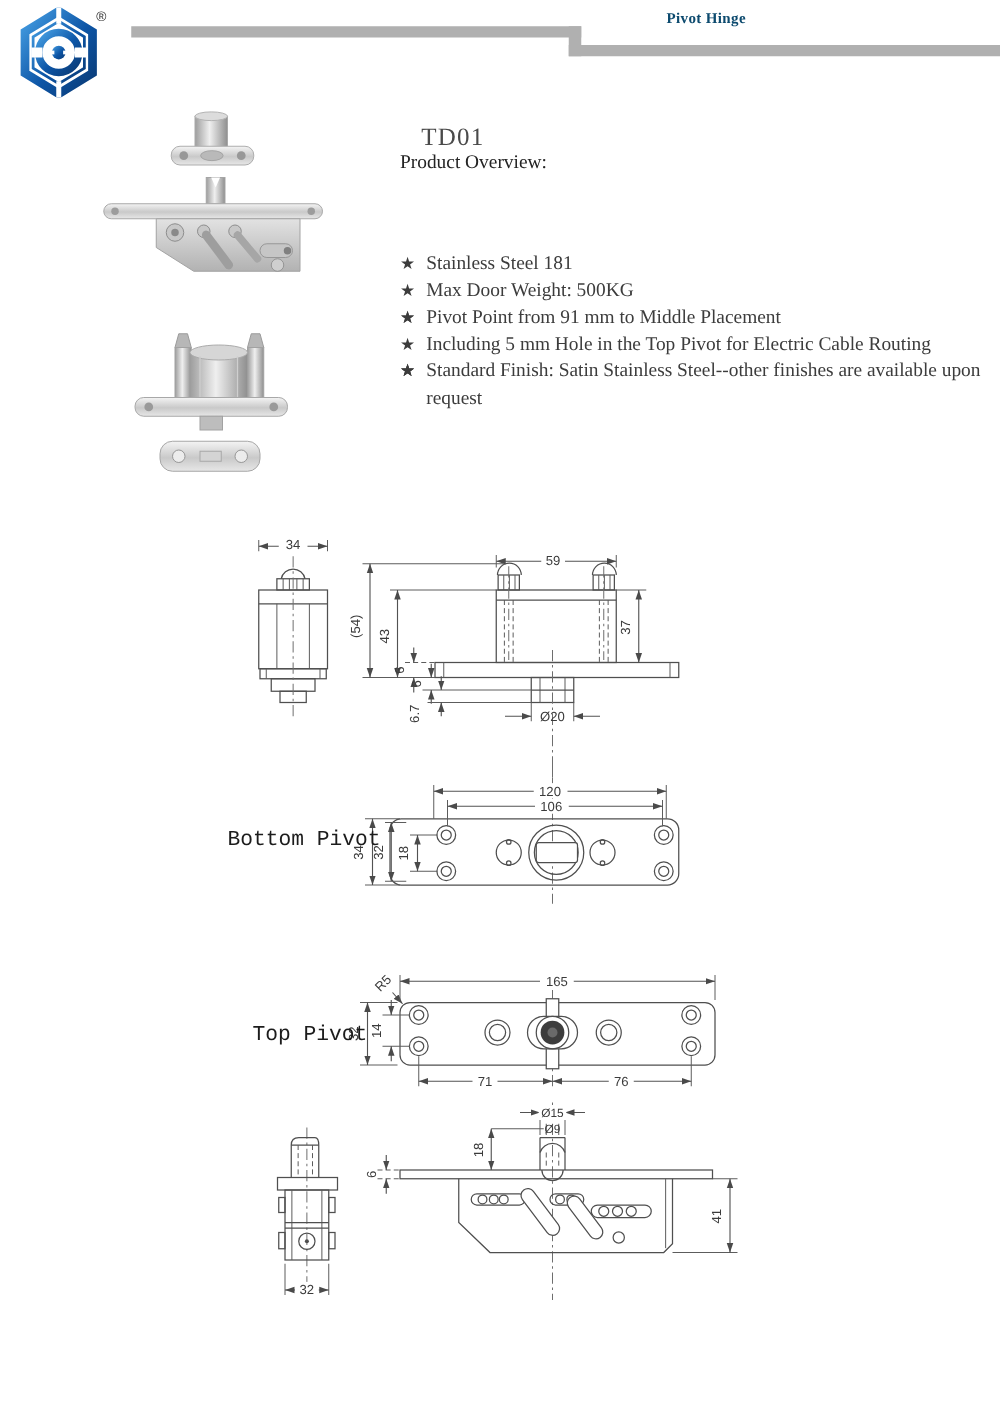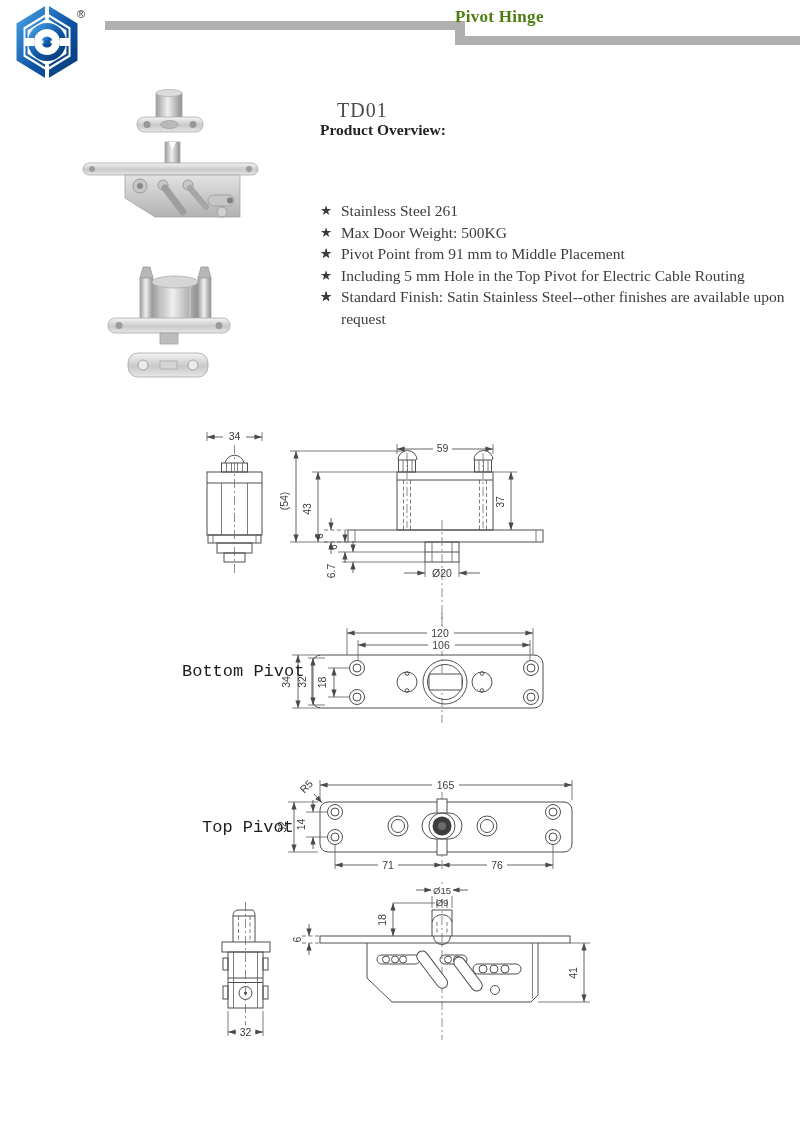--- a/index.html
+++ b/index.html
@@ -4,27 +4,27 @@
 <style>
   html,body{margin:0;padding:0;background:#fff;}
   .page{position:relative;width:800px;height:1132px;background:#fff;overflow:hidden;
         font-family:"Liberation Serif",serif;}
   .abs{position:absolute;}
   
   .bar{position:absolute;background:#b0b0b0;}
   .bar-left{left:105px;top:21px;width:360px;height:9px;}
   .bar-conn{left:455px;top:21px;width:10px;height:24px;}
   .bar-right{left:455px;top:36px;width:345px;height:9px;}
-  .page-title{position:absolute;left:455px;top:7px;width:220px;margin:0;text-align:left;
-              font-size:17px;font-weight:bold;color:#4d7c0f;letter-spacing:.3px;}
+  .page-title{position:absolute;left:455px;top:7px;width:220px;margin:0;text-align:center;
+              font-size:12px;font-weight:bold;color:#0c4a6e;letter-spacing:.3px;}
   .reg{position:absolute;left:77px;top:8px;font-size:11px;color:#2a2a2a;font-family:"Liberation Sans",sans-serif;}
   
   .model{position:absolute;left:320px;top:82px;margin:17px;font-size:20px;font-weight:normal;
          color:#4a4a4a;letter-spacing:1px;}
-  .overview{position:absolute;left:320px;top:121px;margin:0;font-size:15.5px;font-weight:bold;color:#242424;}
+  .overview{position:absolute;left:320px;top:121px;margin:0;font-size:15.5px;font-weight:normal;color:#242424;}
   ul.features{position:absolute;left:320px;top:200px;width:468px;margin:0;padding:0;list-style:none;
               font-size:15.5px;line-height:21.5px;color:#3c3c3c;}
   ul.features li{position:relative;padding-left:21px;}
   ul.features .star{position:absolute;left:0;top:0;font-size:13.5px;color:#3c3c3c;}
   
   svg text.dt{font-family:"Liberation Sans",sans-serif;font-size:10.5px;fill:#3b3b3b;}
   svg text.dts{font-family:"Liberation Sans",sans-serif;font-size:9.5px;fill:#3b3b3b;}
   svg text.mono{font-family:"Liberation Mono","DejaVu Sans Mono",monospace;font-size:17px;fill:#1c1c1c;}
   svg .ln{stroke:#4f4f4f;stroke-width:1;fill:none;}
   svg .lnf{stroke:#4f4f4f;stroke-width:1;fill:#fff;}
@@ -133,21 +133,21 @@
       <rect x="33" y="101" width="80" height="24" rx="10" fill="url(#gv)" stroke="#a6a6a6" stroke-width=".8"></rect>
       <circle cx="48" cy="113" r="5" fill="#ececec" stroke="#969696" stroke-width=".8"></circle>
       <circle cx="98" cy="113" r="5" fill="#ececec" stroke="#969696" stroke-width=".8"></circle>
       <rect x="65" y="109" width="17" height="8" fill="#d4d4d4" stroke="#a8a8a8" stroke-width=".8"></rect>
     </g>
   </svg>
 
   <h2 class="model">TD01</h2>
   <h3 class="overview">Product Overview:</h3>
   <ul class="features">
-    <li><span class="star">★</span><span>Stainless Steel 261</span></li>
+    <li><span class="star">★</span><span>Stainless Steel 181</span></li>
     <li><span class="star">★</span><span>Max Door Weight: 500KG</span></li>
     <li><span class="star">★</span></li>
     <li><span class="star">★</span><span>Pivot Point from 91 mm to Middle Placement</span></li>
     <li><span class="star">★</span><span>Including 5 mm Hole in the Top Pivot for Electric Cable Routing</span></li>
     <li><span class="star">★</span></li>
     <li><span class="star">★</span></li>
     <li><span class="star">★</span><span>Standard Finish: Satin Stainless Steel--other finishes are available upon request</span></li>
   </ul>
 
   <svg class="abs" style="left:190px;top:425px" width="420" height="210" viewBox="0 0 420 210">

